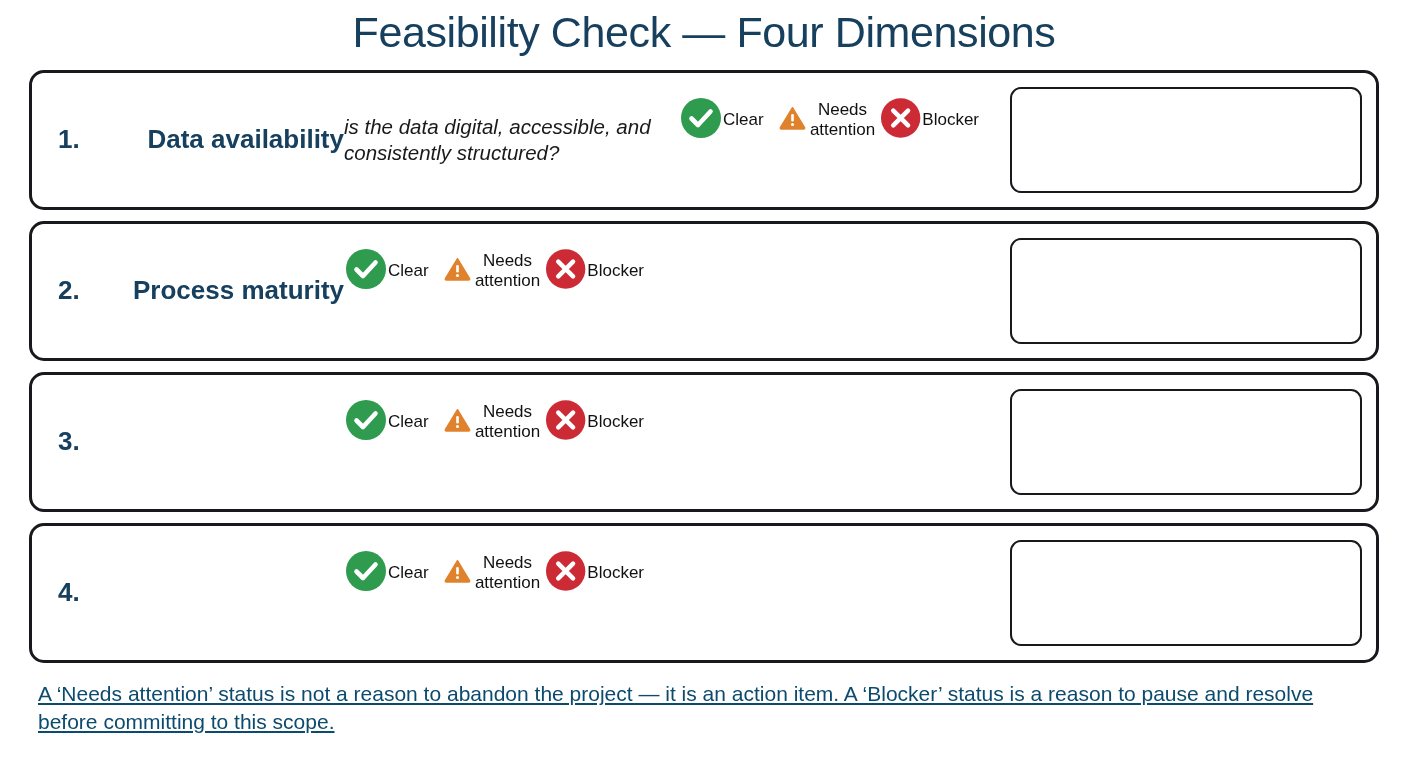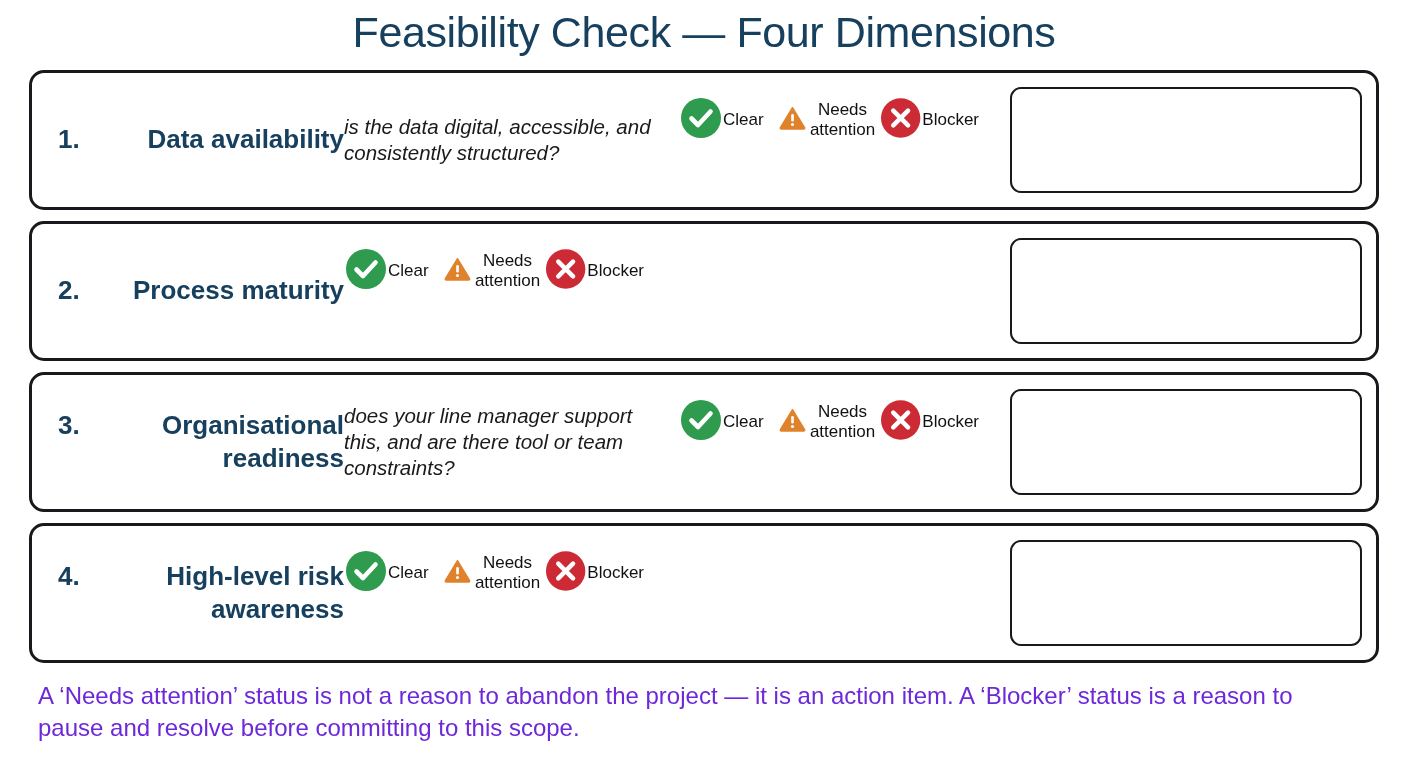--- a/index.html
+++ b/index.html
@@ -123,24 +123,25 @@
     width: 352px;
     height: 106px;
     border: 2.5px solid #17191c;
     border-radius: 11px;
     background: #ffffff;
   }
 
   
   .footer {
     padding: 17px 30px 0 38px;
-    color: #6d28d9;
-    font-size: 24px;
+    color: #0c4a6e;
+    font-size: 21px;
     line-height: 1.32;
     max-width: 1375px;
+    text-decoration: underline;
   }
 </style>
 </head>
 <body>
 
 <div id="page">
 
   <h1 class="title">Feasibility Check — Four Dimensions</h1>
 
   <div class="rows">
@@ -210,23 +211,21 @@
         </div>
       </div>
       <div class="note-wrap">
         <div class="note-box"></div>
       </div>
     </div>
 
     <div class="row-card">
       <div class="dim-label">
         <span class="dim-num">3.</span>
-        <span class="dim-name">Organisational readiness</span>
-      </div>
-      <div class="question">does your line manager support this, and are there tool or team constraints?</div>
+      </div>
       <div class="statuses">
         <div class="status">
           <svg class="status-icon" viewBox="0 0 44 44">
             <circle cx="22" cy="22" r="20" fill="#2e9b4e"></circle>
             <path d="M12.5 22.5 L19 29 L31.5 15.5" fill="none" stroke="#ffffff" stroke-width="4.6" stroke-linecap="round" stroke-linejoin="round"></path>
           </svg>
           <div class="status-label">Clear</div>
         </div>
         <div class="status">
           <svg class="status-icon" viewBox="0 0 44 44">
@@ -245,21 +244,20 @@
         </div>
       </div>
       <div class="note-wrap">
         <div class="note-box"></div>
       </div>
     </div>
 
     <div class="row-card">
       <div class="dim-label">
         <span class="dim-num">4.</span>
-        <span class="dim-name">High-level risk awareness</span>
       </div>
       <div class="statuses">
         <div class="status">
           <svg class="status-icon" viewBox="0 0 44 44">
             <circle cx="22" cy="22" r="20" fill="#2e9b4e"></circle>
             <path d="M12.5 22.5 L19 29 L31.5 15.5" fill="none" stroke="#ffffff" stroke-width="4.6" stroke-linecap="round" stroke-linejoin="round"></path>
           </svg>
           <div class="status-label">Clear</div>
         </div>
         <div class="status">

